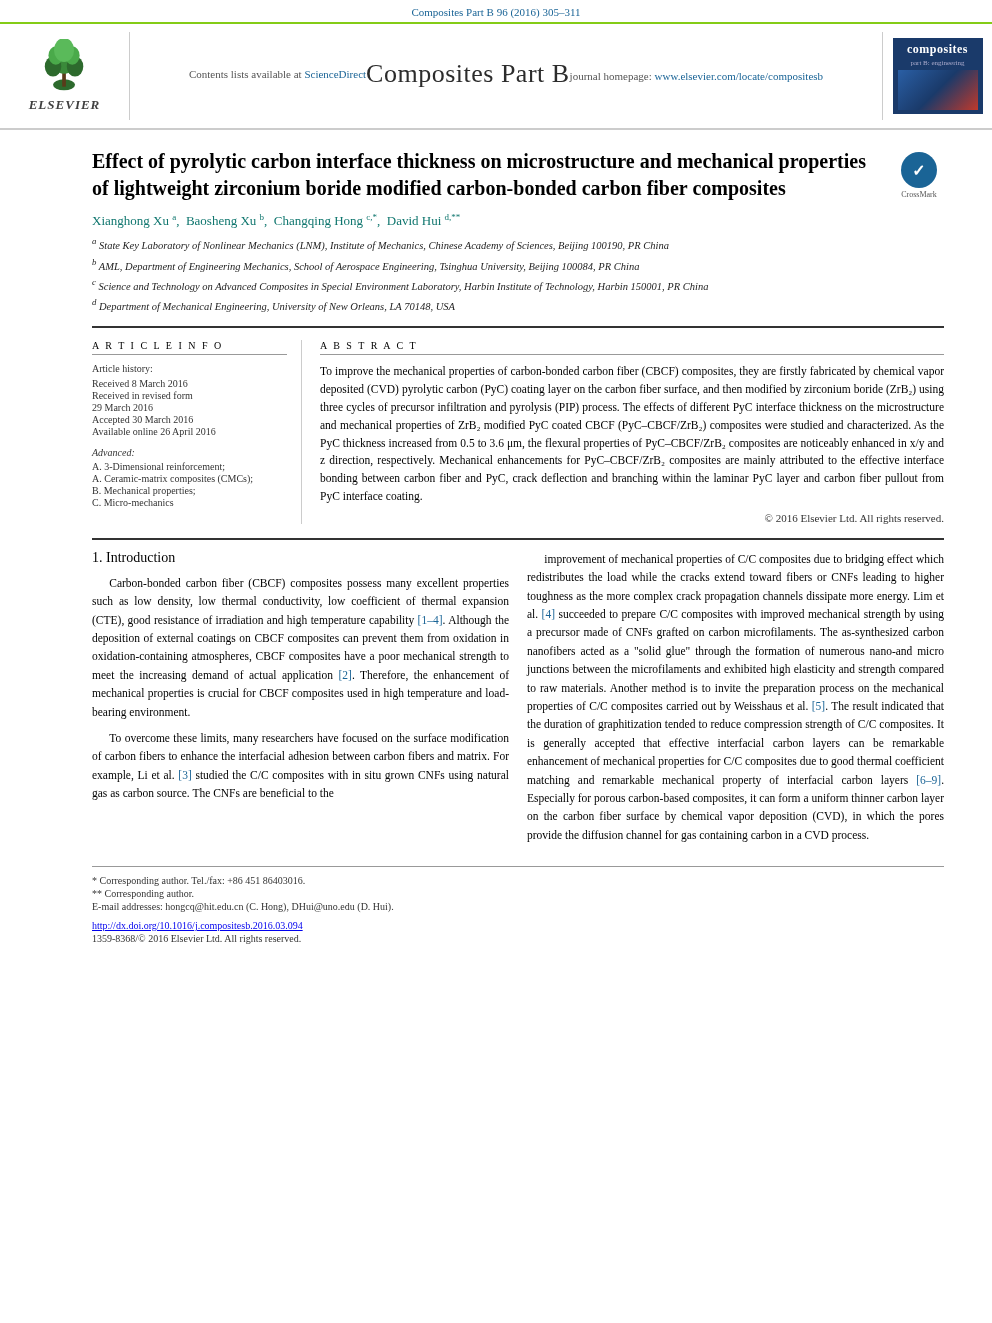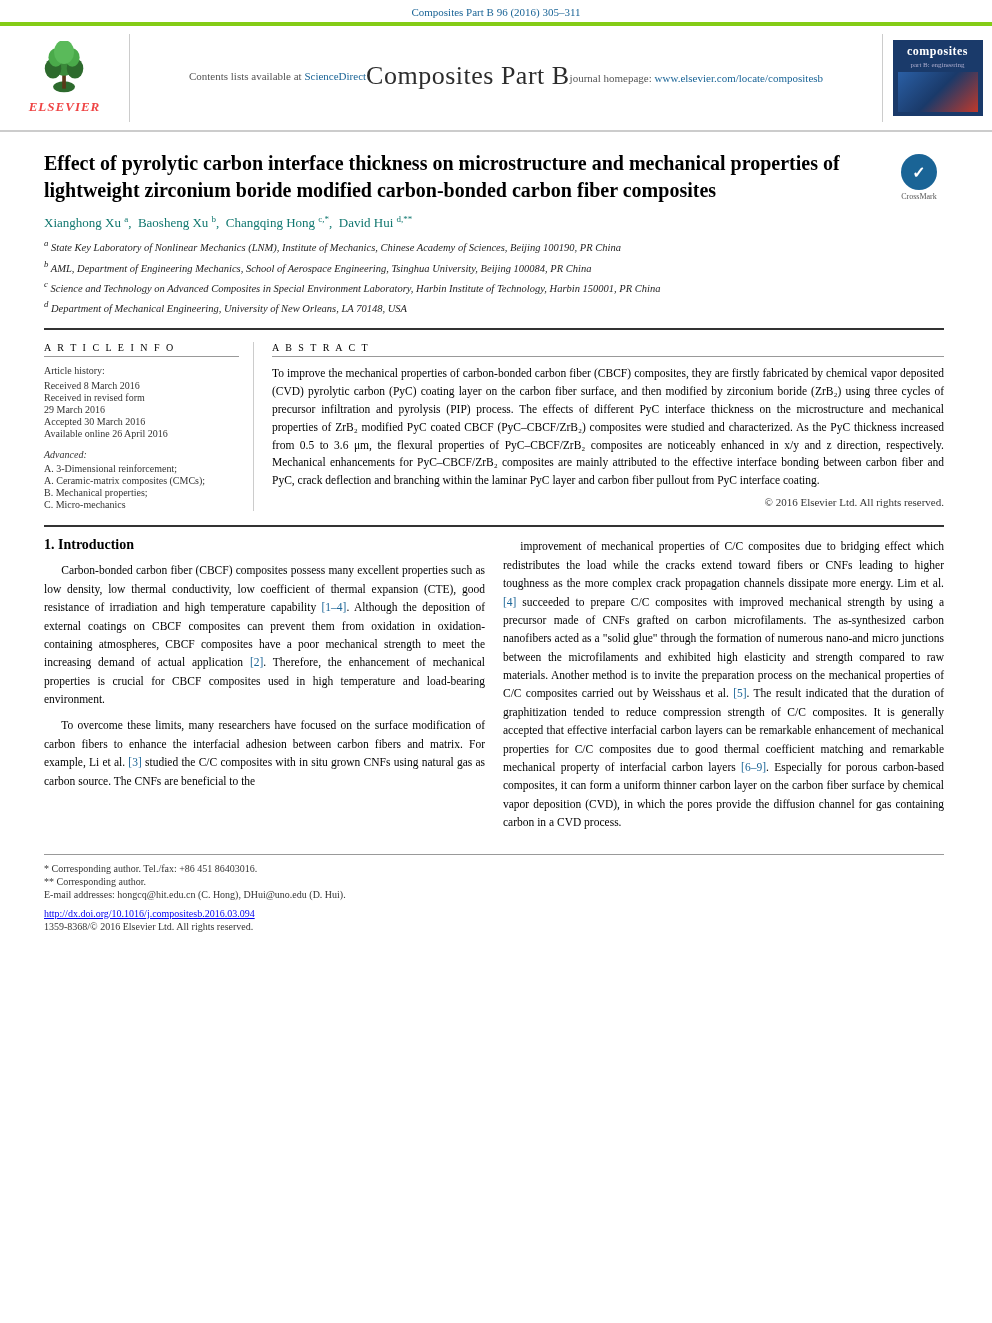--- a/index.html
+++ b/index.html
@@ -9,21 +9,21 @@
       width: 992px;
       min-height: 1323px;
       font-size: 13px;
       color: #000;
     }
     .top-bar {
       text-align: center;
       padding: 6px 0 4px;
       font-size: 11px;
       color: #1a6496;
-      border-bottom: 4px solid #84cc16;
+      border-bottom: 2px solid #84cc16;
     }
     .journal-header {
       display: flex;
       align-items: stretch;
       border-bottom: 2px solid #ccc;
       padding: 8px 0;
     }
     .elsevier-logo {
       width: 130px;
       display: flex;
@@ -36,21 +36,21 @@
       display: flex;
       flex-direction: column;
       align-items: center;
     }
     .elsevier-tree {
       width: 55px;
       height: 55px;
     }
     .elsevier-text {
       font-size: 13px;
-      color: #ef4444;
+      color: #404040;
       font-weight: bold;
       letter-spacing: 1px;
       margin-top: 3px;
       font-style: italic;
     }
     .journal-title-area {
       flex: 1;
       display: flex;
       flex-direction: row;
       align-items: center;
@@ -103,20 +103,21 @@
       margin-top: 2px;
     }
     .composites-logo-box .comp-img {
       width: 100%;
       height: 40px;
       background: linear-gradient(135deg, #2a5fa5 0%, #1a3a6a 50%, #c0392b 100%);
       margin-top: 3px;
     }
     .article-body {
       padding: 18px 48px 18px 44px;
+      margin-left: 48px;
     }
     .article-title-section {
       display: flex;
       align-items: flex-start;
       margin-bottom: 10px;
     }
     .article-title {
       flex: 1;
       font-size: 20px;
       font-weight: bold;
@@ -239,21 +240,21 @@
       gap: 18px;
     }
     .intro-left {
       flex: 1;
     }
     .intro-right {
       flex: 1;
     }
     .intro-heading {
       font-size: 14px;
-      font-weight: bold;
+      font-weight: normal;
       color: #000;
       margin-bottom: 8px;
     }
     .intro-heading span {
       margin-right: 6px;
     }
     .body-text {
       font-size: 11.5px;
       line-height: 1.6;
       text-align: justify;

